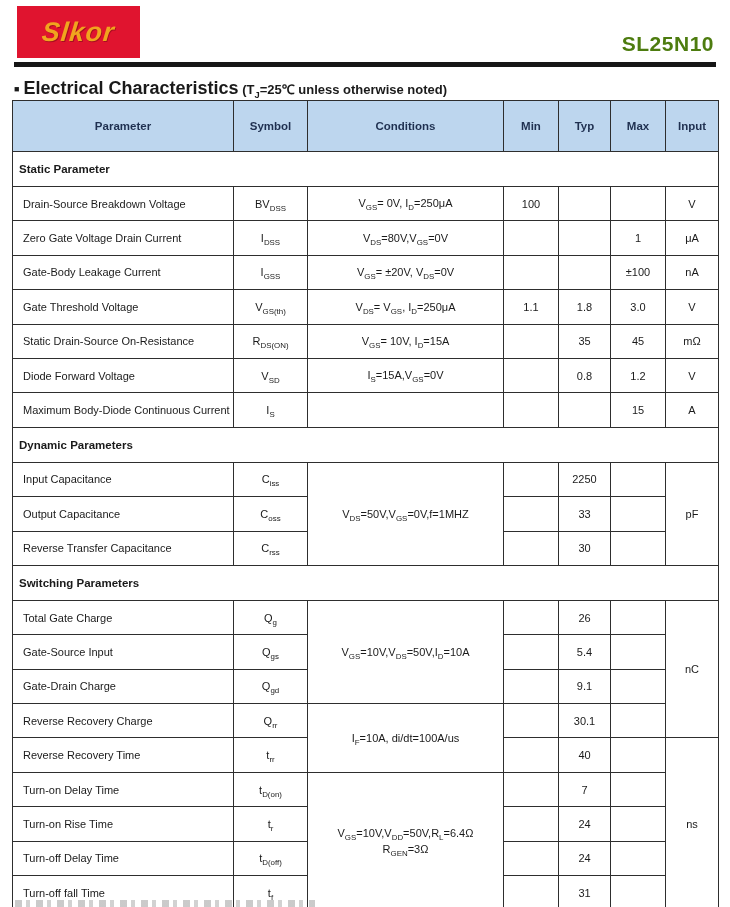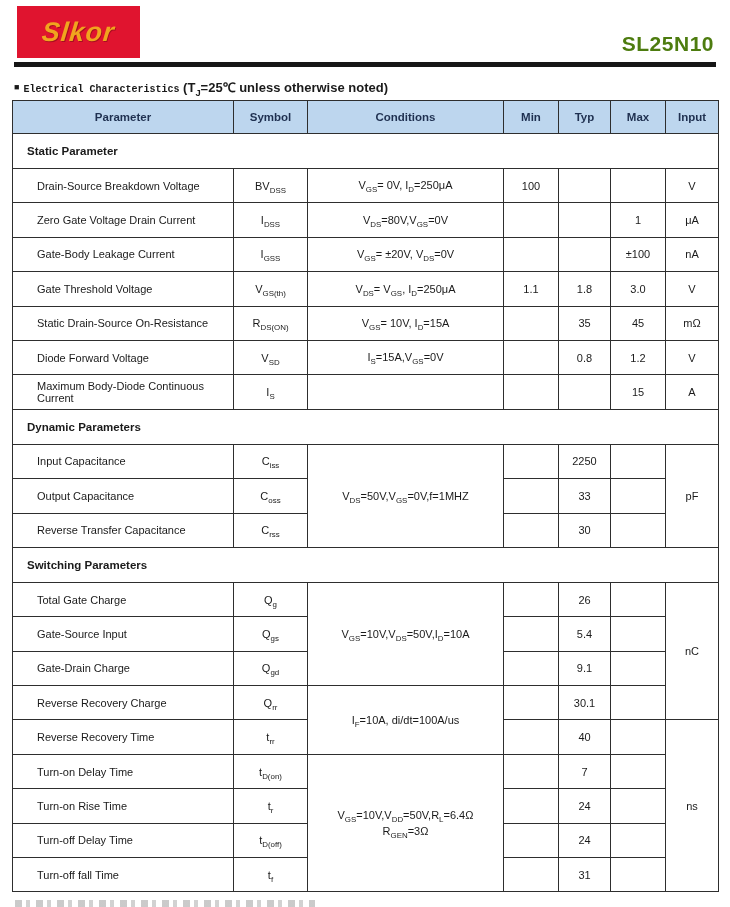--- a/index.html
+++ b/index.html
@@ -20,39 +20,39 @@
         display:flex;align-items:center;justify-content:center;}
   .logo-text{font-style:italic;font-weight:bold;font-size:27px;color:var(--logo-text);
         transform:skewX(-6deg);text-shadow:1px 1px 0 rgba(120,10,20,.55);letter-spacing:1px;}
   .part-number{position:absolute;right:16px;top:32px;font-size:21px;font-weight:bold;color:#4d7c0f;
         letter-spacing:.5px;}
   .top-rule{position:absolute;left:14px;right:14px;top:62px;height:5px;background:#161616;}
 
   
   .section-heading{position:absolute;left:14px;top:78px;font-size:13px;white-space:nowrap;}
   .bullet{font-size:9px;vertical-align:2px;margin-right:4px;}
-  .sh-title{font-weight:bold;font-size:10px;font-family:Liberation Mono, monospace;}
+  .sh-title{font-weight:bold;font-size:18px;}
   .sh-sub{font-size:13px;font-weight:bold;}
   sub{font-size:0.72em;line-height:0;}
 
   
   .ec-table-wrap{position:absolute;left:12px;top:100px;width:706px;}
   table{border-collapse:collapse;width:706px;table-layout:fixed;}
   col.c-param{width:221px;} col.c-sym{width:74px;} col.c-cond{width:196px;}
   col.c-min{width:55px;} col.c-typ{width:52px;} col.c-max{width:55px;} col.c-units{width:53px;}
   th,td{border:1px solid var(--border);font-size:11px;vertical-align:middle;
         text-align:center;padding:2px 3px;overflow:hidden;}
-  thead tr{height:33px;padding-left:40px;}
+  thead tr{height:51px;padding-left:40px;}
   thead th{background:var(--hdr-bg);color:var(--hdr-text);font-size:11.5px;font-weight:bold;
         border-bottom:1.5px solid var(--border);}
   table{border:1.5px solid var(--border);}
   tr.section-row{height:35px;}
-  tr.section-row td{text-align:left;padding-left:14px;font-weight:bold;font-size:11.5px;}
+  tr.section-row td{text-align:left;padding-left:6px;font-weight:bold;font-size:11.5px;}
   tr.data-row{height:34.4px;}
-  td.param-cell{text-align:left;padding-left:24px;}
+  td.param-cell{text-align:left;padding-left:10px;}
   td.cond-cell .cond-line{line-height:1.5;}
 
   
   .footer-smudge{position:absolute;left:15px;top:900px;width:300px;height:7px;opacity:.45;
      background:repeating-linear-gradient(90deg,#8a8a8a 0 7px,transparent 7px 11px,#9a9a9a 11px 15px,transparent 15px 21px);}
 </style>
 </head>
 <body>
 
 <div class="page">

